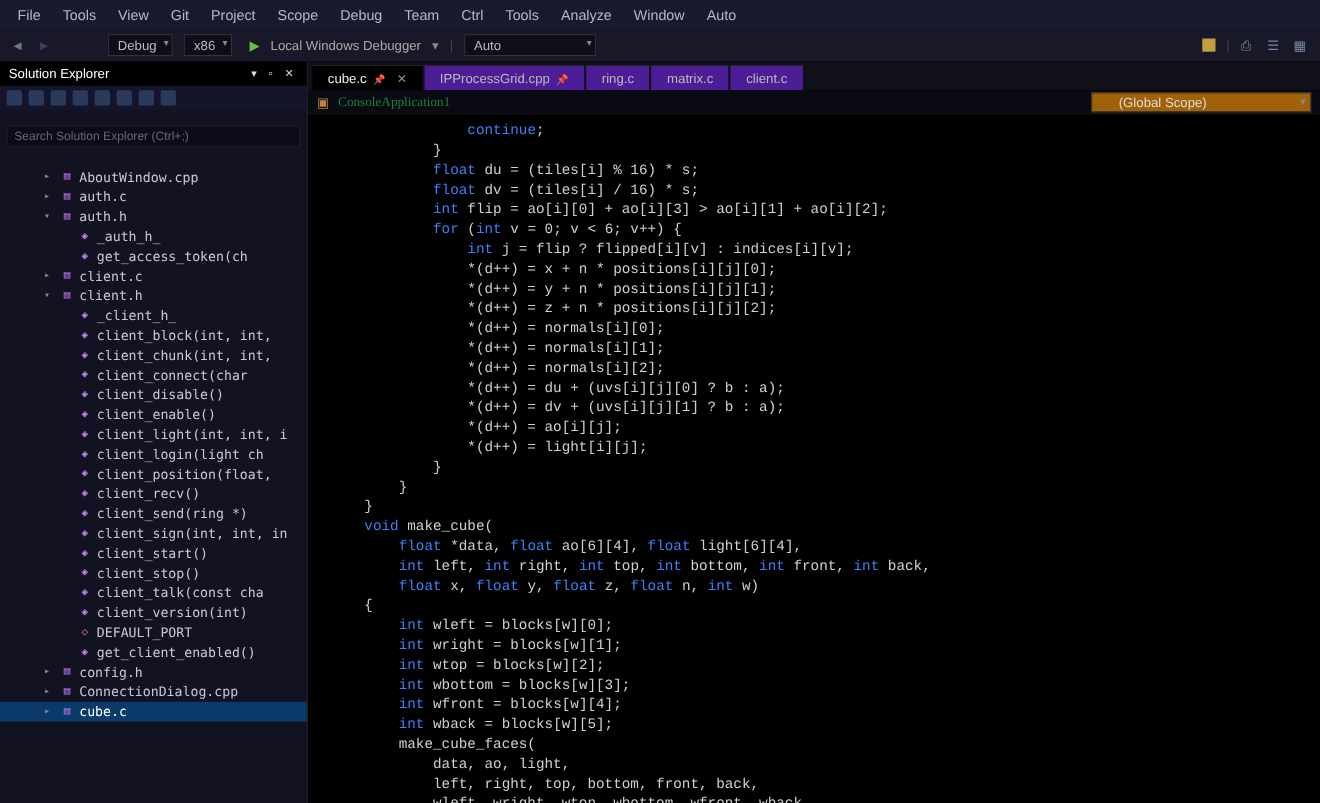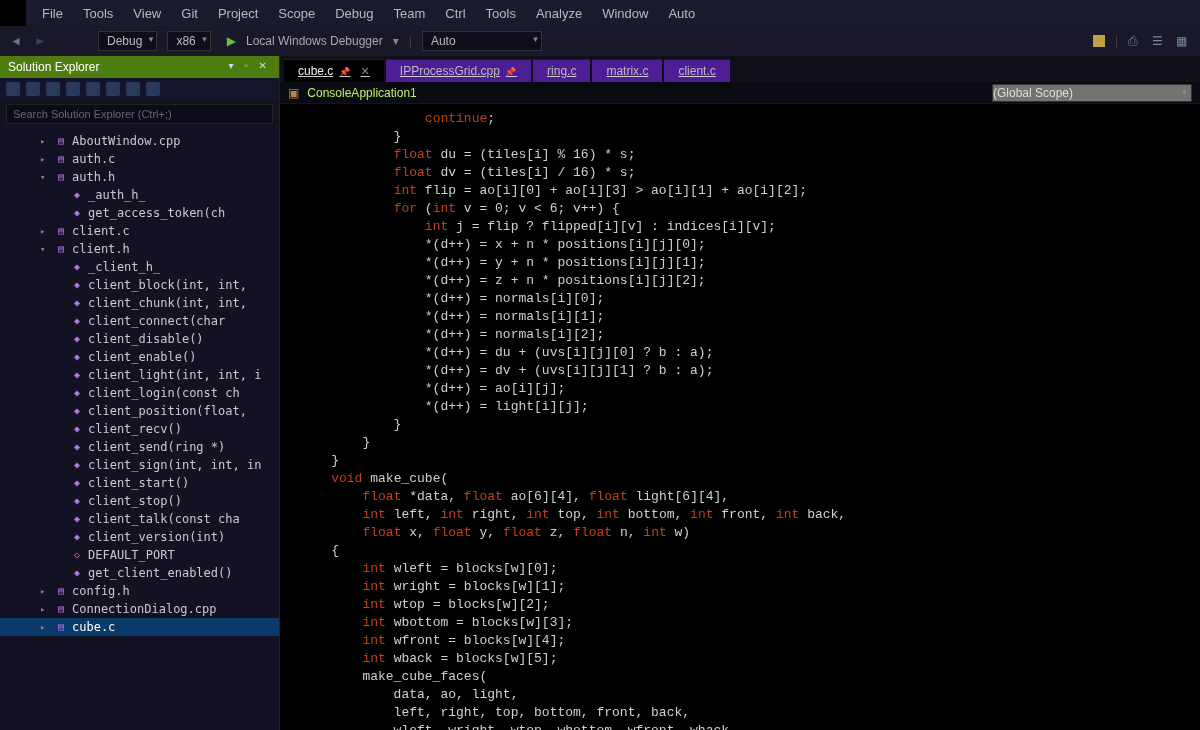--- a/index.html
+++ b/index.html
@@ -14,21 +14,20 @@
   }
   
   .menubar {
     display: flex; align-items: center; gap: 8px;
     padding: 4px 10px;
     background: #1a1a2e;
     font-size: 13px;
     color: #b8b8c0;
     height: 26px;
     filter: blur(0.4px);
-    margin-left: 26px;
   }
   .menubar span { padding: 2px 6px; cursor: default; }
   .toolbar {
     display: flex; align-items: center; gap: 10px;
     padding: 4px 10px;
     background: #181828;
     height: 30px;
     font-size: 12px;
     color: #aaa;
     filter: blur(0.3px);
@@ -48,34 +47,34 @@
   }
   
   .sidebar {
     width: 280px;
     background: #121222;
     display: flex; flex-direction: column;
     border-right: 1px solid #222;
     filter: blur(0.6px);
   }
   .panel-title {
-    background: #4d7c0f;
+    background: #000000;
     color: #fff;
     padding: 4px 8px;
     font-size: 12px;
-    display: flex; justify-content: space-between; align-items: flex-start;
+    display: flex; justify-content: space-between; align-items: center;
   }
   .panel-title .winbtns { font-size: 10px; letter-spacing: 4px; color: #cde; }
   .panel-tools {
     display: flex; gap: 6px; padding: 4px 6px;
     background: #14142a;
   }
   .panel-tools .tico { width: 14px; height: 14px; background: #2a3a5a; border-radius: 2px; }
   .search {
-    margin: 4px 6px;
+    margin: 14px 6px;
     background: #0c0c18;
     border: 1px solid #222;
     padding: 3px 6px;
     color: #667;
     font-size: 11px;
   }
   .tree {
     flex: 1; overflow: hidden;
     padding: 4px 0 4px 0;
     font-family: Consolas, monospace;
@@ -104,61 +103,60 @@
     background: #000;
     display: flex; flex-direction: column;
     position: relative;
   }
   .tabs {
     display: flex; align-items: flex-end; gap: 2px;
     background: #101018;
     height: 26px;
     padding-left: 4px;
     font-size: 12px;
-    text-decoration: underline;
   }
   .tab {
     padding: 4px 14px;
     background: #4c1d95;
     color: #bbb;
     border-top: 1px solid #222;
     white-space: nowrap;
   }
   .tab.active { background: #000; color: #eee; }
   .tab .pin { color: #888; margin-left: 6px; font-size: 9px; }
   .tab .close { color: #888; margin-left: 10px; font-size: 11px; }
   .scopebar {
     display: flex; align-items: center; gap: 8px;
     background: #0a0a12;
     height: 22px;
     padding: 0 8px;
     font-size: 12px;
     color: #bbb;
     border-bottom: 1px solid #151520;
   }
-  .scopebar .crumb { color: #bef264; font-family: Liberation Sans, sans-serif; }
+  .scopebar .crumb { color: #15803d; font-family: Liberation Serif, serif; }
   .scopebar .scope-dd {
     margin-left: auto;
-    background: #737373; border: 1px solid #333;
-    padding: 1px 16px 1px 0; position: relative;
+    background: #a16207; border: 1px solid #333;
+    padding: 1px 16px 1px 24px; position: relative;
     color: #ddd;
     min-width: 200px;
   }
   .scopebar .scope-dd::after { content: "▾"; position: absolute; right: 4px; top: 1px; font-size: 10px; color: #888; }
   .code {
     flex: 1;
     font-family: Consolas, "Courier New", monospace;
     font-size: 13px;
     line-height: 18px;
     color: #d0d0d0;
     padding: 6px 0 0 20px;
     white-space: pre;
     overflow: hidden;
   }
-  .kw  { color: #c2410c; }
+  .kw  { color: #3b82f6; }
   .code .ln { display: block; }
 </style>
 </head>
 <body>
 
 <div class="menubar">
   <span>File</span>
   <span>Tools</span>
   <span>View</span>
   <span>Git</span>
@@ -277,21 +275,21 @@
           <span>client_enable()</span>
         </div>
         <div class="row ind3">
           <span class="chev"></span>
           <span class="ficon fn">◈</span>
           <span>client_light(int, int, i</span>
         </div>
         <div class="row ind3">
           <span class="chev"></span>
           <span class="ficon fn">◈</span>
-          <span>client_login(const ch</span>
+          <span>client_login(light ch</span>
         </div>
         <div class="row ind3">
           <span class="chev"></span>
           <span class="ficon fn">◈</span>
           <span>client_position(float,</span>
         </div>
         <div class="row ind3">
           <span class="chev"></span>
           <span class="ficon fn">◈</span>
           <span>client_recv()</span>

